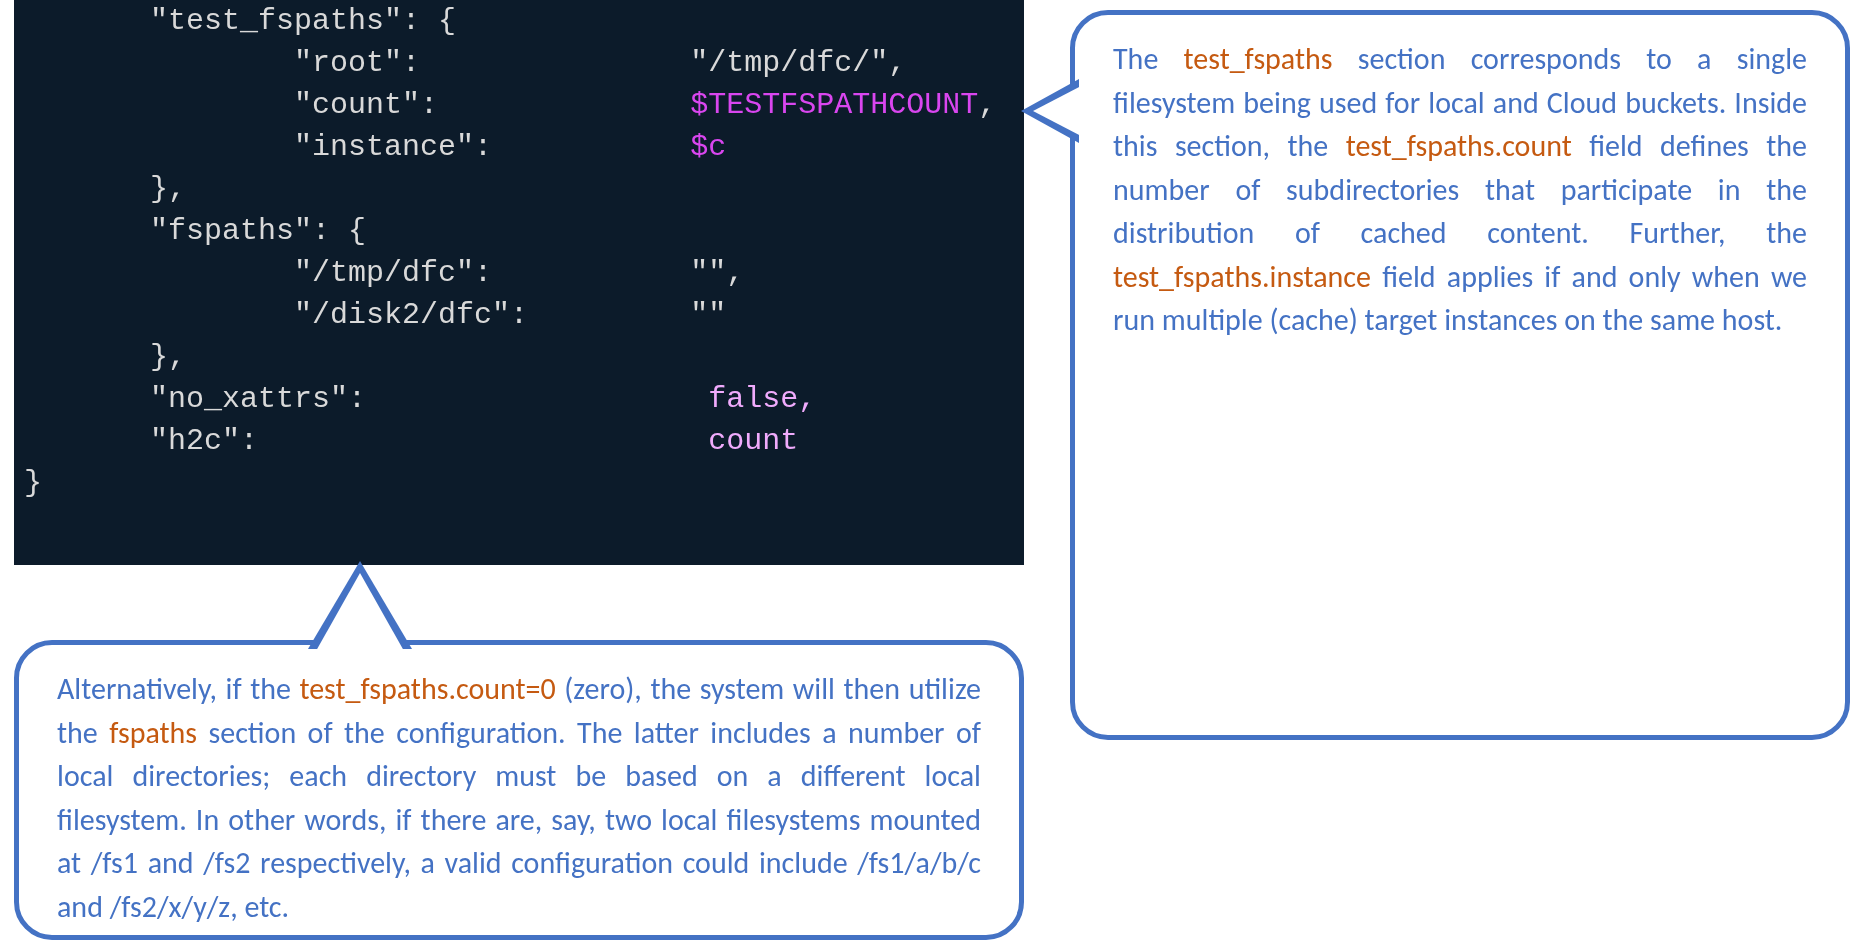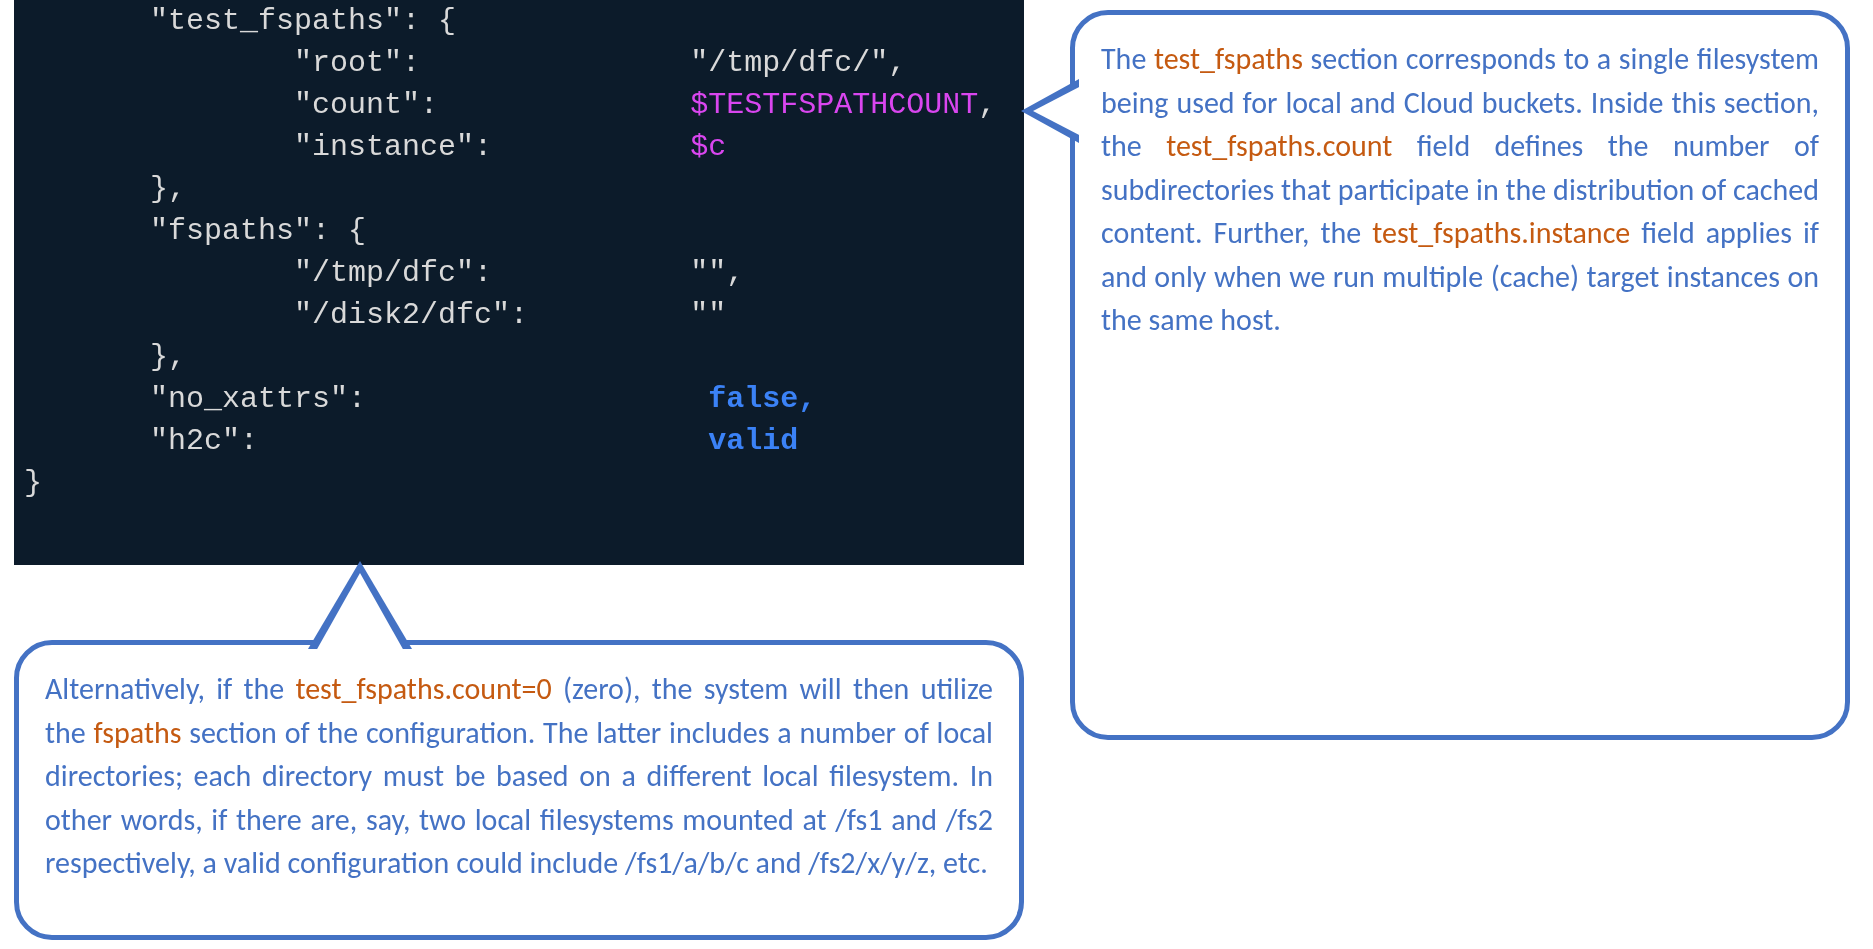--- a/index.html
+++ b/index.html
@@ -16,29 +16,29 @@
     background: #0c1b2a;
     color: #d9d9d9;
     font-family: "Consolas", "Courier New", monospace;
     font-size: 30px;
     line-height: 1.4;
     padding: 0 10px 10px 10px;
     white-space: pre;
     overflow: hidden;
   }
   .code-var { color: #d946ef; }
-  .code-bool { color: #3b82f6; font-weight: bold; }
+  .code-bool { color: #f0abfc; }
 
   
   .callout {
     position: absolute;
     border: 5px solid #4472c4;
     border-radius: 38px;
     background: #ffffff;
-    padding: 22px 26px;
+    padding: 22px 38px;
     color: #4472c4;
     font-size: 30px;
     line-height: 1.45;
     text-align: justify;
     text-justify: inter-word;
   }
   .callout .hl { color: #c55a11; }
 
   
   .callout-right {
@@ -110,21 +110,21 @@
   <div class="code-block"><span>       "test_fspaths": {</span>
 <span>               "root":</span>               <span>"/tmp/dfc/",</span>
 <span>               "count":</span>              <span class="code-var">$TESTFSPATHCOUNT</span><span>,</span>
 <span>               "instance":</span>           <span class="code-var">$c</span>
 <span>       },</span>
 <span>       "fspaths": {</span>
 <span>               "/tmp/dfc":</span>           <span>"",</span>
 <span>               "/disk2/dfc":</span>         <span>""</span>
 <span>       },</span>
 <span>       "no_xattrs":</span>                   <span class="code-bool">false,</span>
-<span>       "h2c":</span>                         <span class="code-bool">valid</span>
+<span>       "h2c":</span>                         <span class="code-bool">count</span>
 <span>}</span></div>
 
   <div class="callout callout-right">
     <div class="ptr"></div>
     <p>
       <span>The </span><span class="hl">test_fspaths</span><span> section corresponds to a single filesystem being used for local and Cloud buckets. Inside this section, the </span><span class="hl">test_fspaths.count</span><span> field defines the number of subdirectories that participate in the distribution of cached content. Further, the </span><span class="hl">test_fspaths.instance</span><span> field applies if and only when we run multiple (cache) target instances on the same host.</span>
     </p>
   </div>
 
   <div class="callout callout-bottom">

